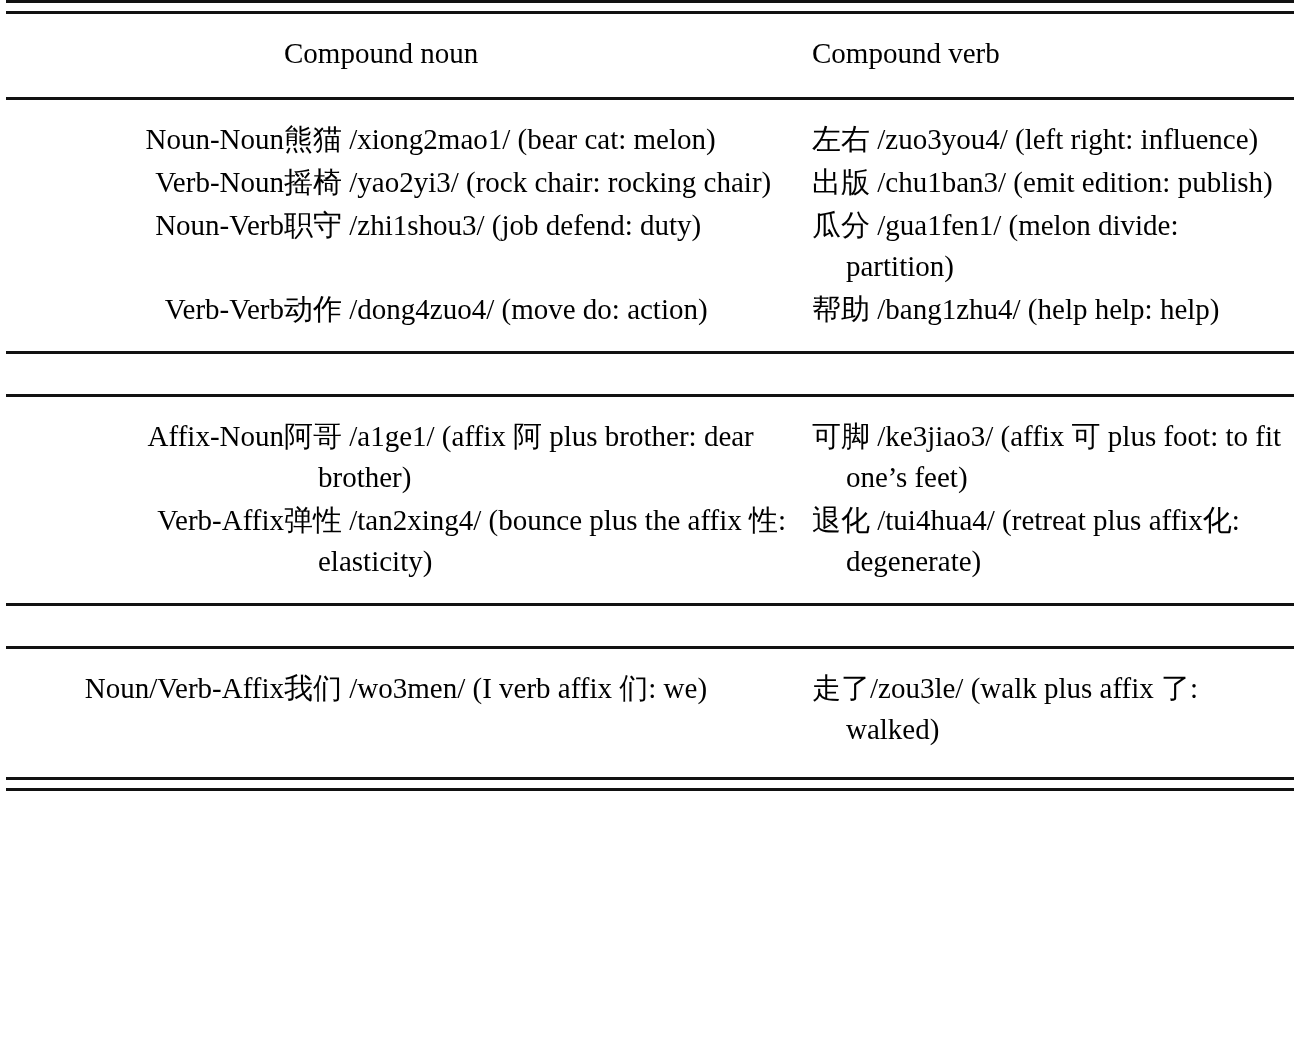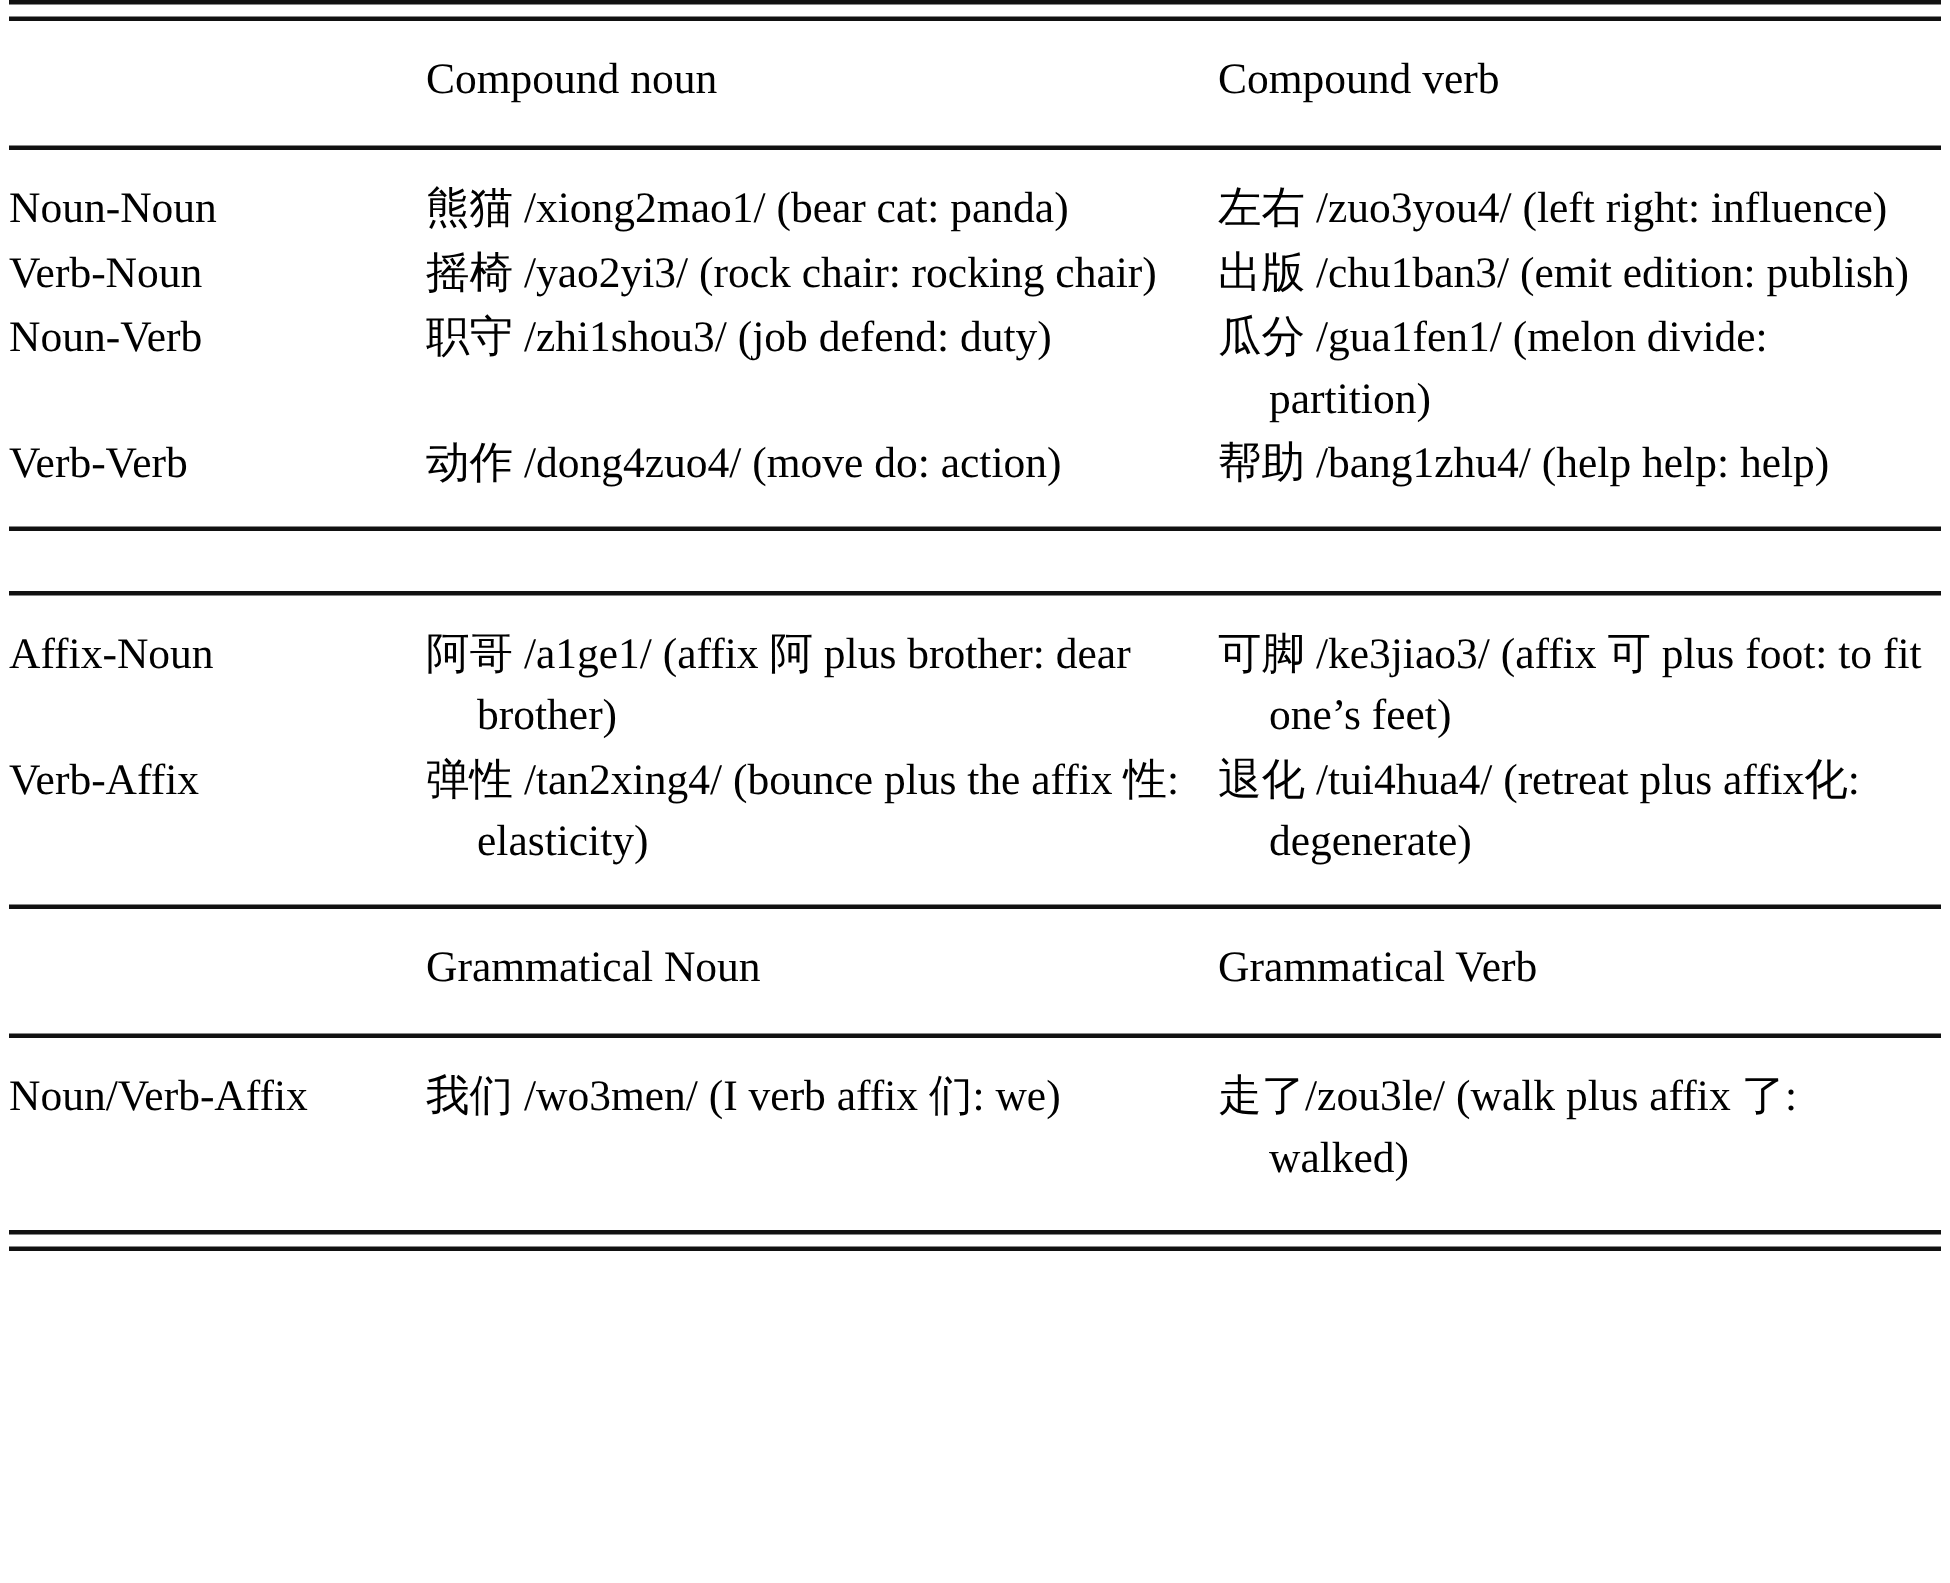--- a/index.html
+++ b/index.html
@@ -69,20 +69,21 @@
   .sp-20 { height: 20px; }
   .sp-22 { height: 22px; }
   .sp-26 { height: 26px; }
   tr.spacer-row > td { line-height: 0; font-size: 0; padding: 0; }
   tr.spacer-row > td > div { width: 1px; }
 
   
   .rowlabel {
     padding-left: 6px;
     white-space: nowrap;
+    text-align: right;
   }
   .cell {
     padding-right: 14px;
     
     padding-left: 34px;
     text-indent: -34px;
   }
   .colhead {
     padding-left: 0;
     text-indent: 0;
@@ -129,21 +130,21 @@
           </td>
       </tr>
       <tr class="spacer-row">
         <td colspan="3">
             <div class="sp-18"></div>
           </td>
       </tr>
 
       <tr class="body-row">
         <td class="rowlabel">Noun-Noun</td>
-        <td class="cell">熊猫 /xiong2mao1/ (bear cat: panda)</td>
+        <td class="cell">熊猫 /xiong2mao1/ (bear cat: melon)</td>
         <td class="cell">左右 /zuo3you4/ (left right: influence)</td>
       </tr>
       <tr class="body-row">
         <td class="rowlabel">Verb-Noun</td>
         <td class="cell">摇椅 /yao2yi3/ (rock chair: rocking chair)</td>
         <td class="cell">出版 /chu1ban3/ (emit edition: publish)</td>
       </tr>
       <tr class="body-row">
         <td class="rowlabel">Noun-Verb</td>
         <td class="cell">职守 /zhi1shou3/ (job defend: duty)</td>
@@ -207,25 +208,20 @@
         <td colspan="3">
             <span class="rule rule-single-thick"></span>
           </td>
       </tr>
       <tr class="spacer-row">
         <td colspan="3">
             <div class="sp-18"></div>
           </td>
       </tr>
 
-      <tr class="body-row">
-        <td class="rowlabel"></td>
-        <td class="cell colhead">Grammatical Noun</td>
-        <td class="cell colhead">Grammatical Verb</td>
-      </tr>
       <tr class="spacer-row">
         <td colspan="3">
             <div class="sp-22"></div>
           </td>
       </tr>
       <tr class="rule-row">
         <td colspan="3">
             <span class="rule rule-single-thick"></span>
           </td>
       </tr>

